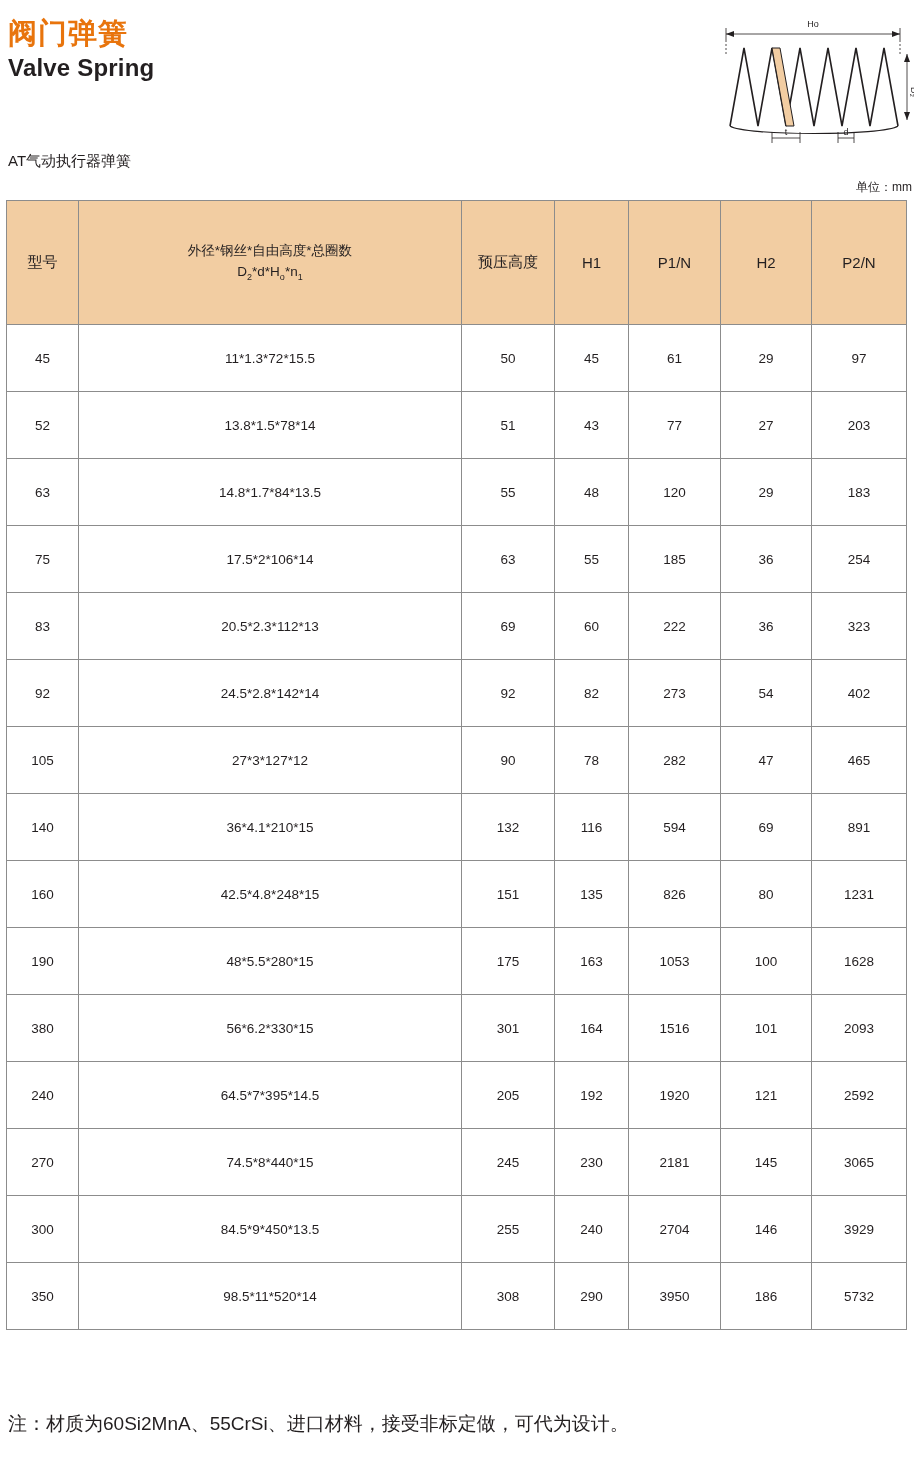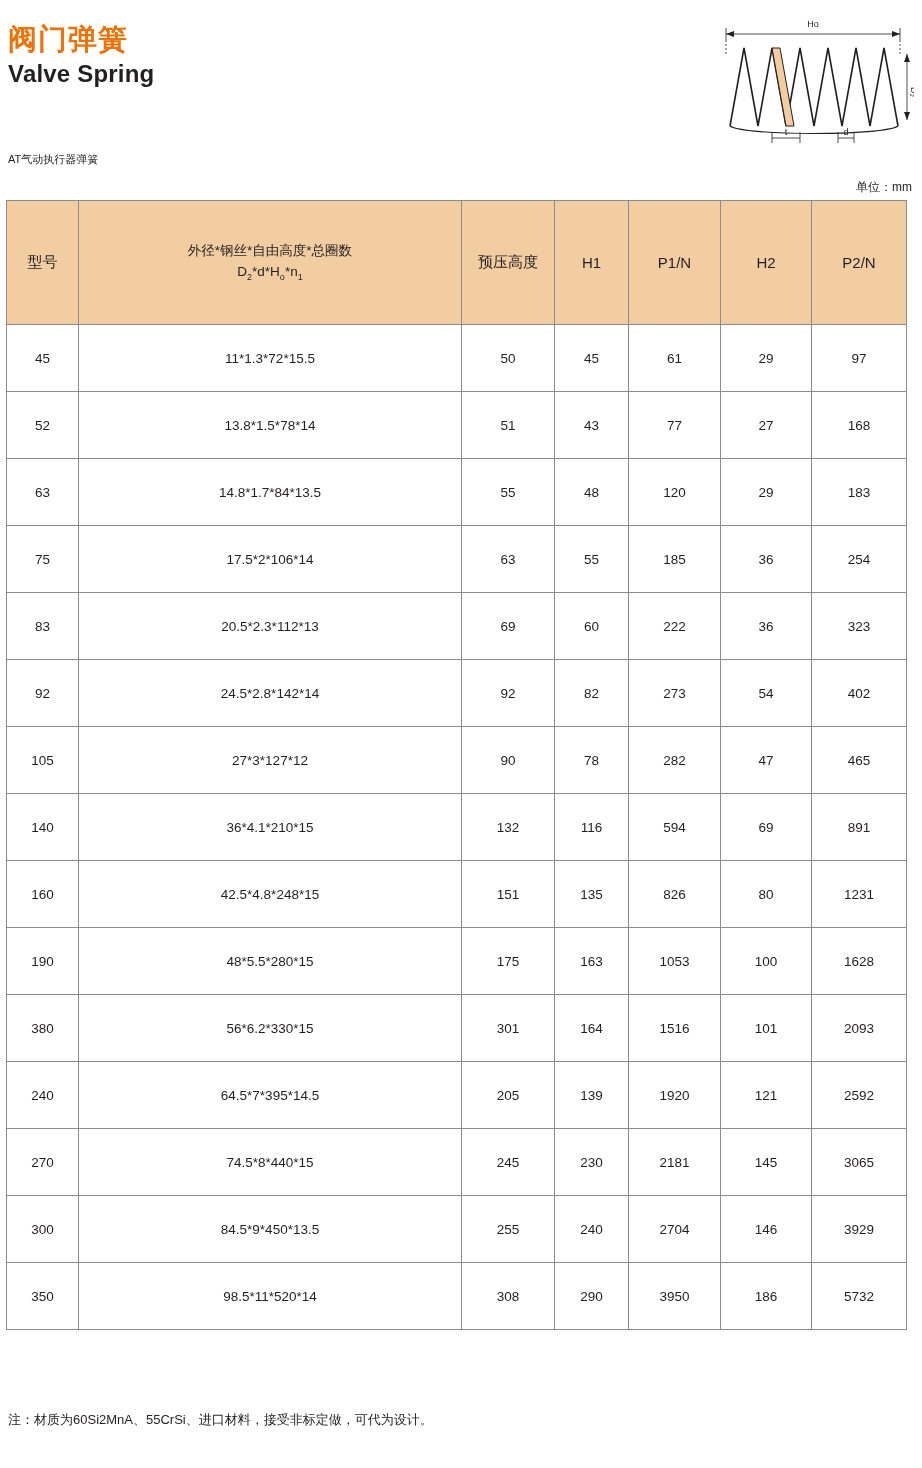--- a/index.html
+++ b/index.html
@@ -14,21 +14,21 @@
     overflow: hidden;
   }
   .page {
     position: relative;
     width: 922px;
     height: 1468px;
     padding: 0;
   }
   .header {
     position: relative;
-    padding: 23px 0 0 8px;
+    padding: 17px 0 0 8px;
   }
   .title-cn {
     font-size: 29px;
     font-weight: bold;
     color: #e8740c;
     letter-spacing: 1px;
     line-height: 1.15;
     margin: 0;
   }
   .title-en {
@@ -36,21 +36,21 @@
     font-weight: bold;
     color: #231f20;
     line-height: 1.2;
     margin: 4px 1px 0 0;
     letter-spacing: 0.2px;
   }
   .subtitle {
     position: absolute;
     left: 8px;
     top: 152px;
-    font-size: 11px;
+    font-size: 15px;
     color: #231f20;
   }
   .unit {
     position: absolute;
     right: 10px;
     top: 179px;
     font-size: 12px;
     color: #231f20;
     text-align: center;
   }
@@ -101,21 +101,21 @@
   col.c2 { width: 383px; }
   col.c3 { width: 93px; }
   col.c4 { width: 74px; }
   col.c5 { width: 92px; }
   col.c6 { width: 91px; }
   col.c7 { width: 95px; }
   .note {
     position: absolute;
     left: 8px;
     top: 1411px;
-    font-size: 13px;
+    font-size: 19px;
     color: #231f20;
   }
   sub { font-size: 9px; }
   .dlabel { font-size: 9px; fill: #231f20; font-family: "Liberation Sans", sans-serif; }
 </style>
 </head>
 <body>
 
 <div class="page">
 
@@ -207,21 +207,21 @@
             <td>29</td>
             <td>97</td>
           </tr>
           <tr>
             <td>52</td>
             <td>13.8*1.5*78*14</td>
             <td>51</td>
             <td>43</td>
             <td>77</td>
             <td>27</td>
-            <td>168</td>
+            <td>203</td>
           </tr>
           <tr>
             <td>63</td>
             <td>14.8*1.7*84*13.5</td>
             <td>55</td>
             <td>48</td>
             <td>120</td>
             <td>29</td>
             <td>183</td>
           </tr>
@@ -294,21 +294,21 @@
             <td>301</td>
             <td>164</td>
             <td>1516</td>
             <td>101</td>
             <td>2093</td>
           </tr>
           <tr>
             <td>240</td>
             <td>64.5*7*395*14.5</td>
             <td>205</td>
-            <td>139</td>
+            <td>192</td>
             <td>1920</td>
             <td>121</td>
             <td>2592</td>
           </tr>
           <tr>
             <td>270</td>
             <td>74.5*8*440*15</td>
             <td>245</td>
             <td>230</td>
             <td>2181</td>

